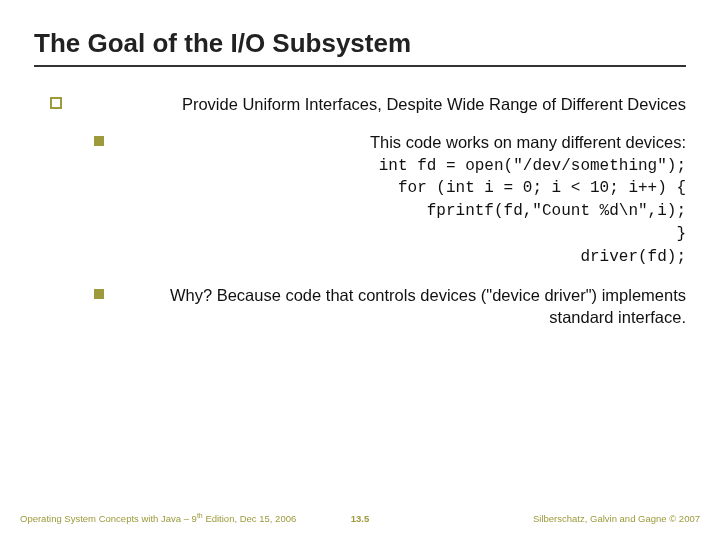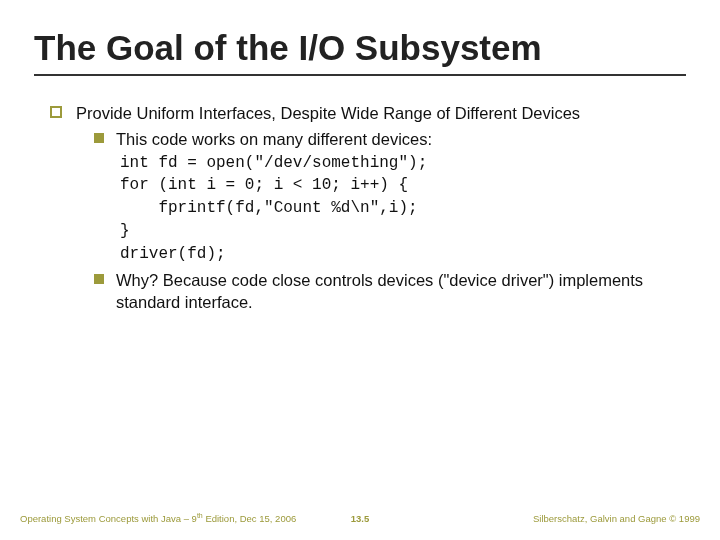--- a/index.html
+++ b/index.html
@@ -8,53 +8,54 @@
     height: 540px;
     background: #ffffff;
     font-family: Arial, Helvetica, sans-serif;
     position: relative;
     overflow: hidden;
   }
   .slide {
     padding: 28px 34px 0 34px;
   }
   .title {
-    font-size: 35px;
+    font-size: 26px;
     font-weight: bold;
     color: #222;
     margin-bottom: 6px;
   }
   .rule {
     height: 2px;
     background: #333;
     margin-bottom: 26px;
   }
   .content {
     font-size: 16.5px;
     line-height: 1.35;
     color: #111;
     padding-left: 16px;
   }
   .lvl1 {
     display: flex;
     align-items: flex-start;
     margin-bottom: 2px;
+    text-align: right;
   }
   .lvl1 .bullet1 {
     width: 12px; height: 12px;
     border: 2px solid #9c9a3b;
     margin-top: 4px;
     margin-right: 14px;
     flex: 0 0 auto;
   }
   .lvl1-body { flex: 1; }
   .lvl2 {
     display: flex;
     align-items: flex-start;
-    margin-top: 4px;
+    margin-top: 16px;
     padding-left: 18px;
   }
   .lvl2 .bullet2 {
     width: 10px; height: 10px;
     background: #9c9a3b;
     margin-top: 5px;
     margin-right: 12px;
     flex: 0 0 auto;
   }
   .lvl2-body { flex: 1; }
@@ -103,28 +104,28 @@
         </div>
 
         <div class="code-block">int fd = open("/dev/something");</div>
         <div class="code-block">for (int i = 0; i &lt; 10; i++) {</div>
         <div class="code-block">    fprintf(fd,"Count %d\n",i);</div>
         <div class="code-block">}</div>
         <div class="code-block">driver(fd);</div>
 
         <div class="lvl2">
           <div class="bullet2"></div>
-          <div class="lvl2-body">Why? Because code close controls devices ("device driver") implements standard interface.</div>
+          <div class="lvl2-body">Why? Because code that controls devices ("device driver") implements standard interface.</div>
         </div>
       </div>
     </div>
 
 
   </div>
 </div>
 
 <div class="footer">
   <div class="left">
     <span>Operating System Concepts with Java – 9</span><span class="sup">th</span><span> Edition, Dec 15, 2006</span>
   </div>
   <div class="center">13.5</div>
-  <div class="right">Silberschatz, Galvin and Gagne © 1999</div>
+  <div class="right">Silberschatz, Galvin and Gagne © 2007</div>
 </div>
 
 </body></html>

